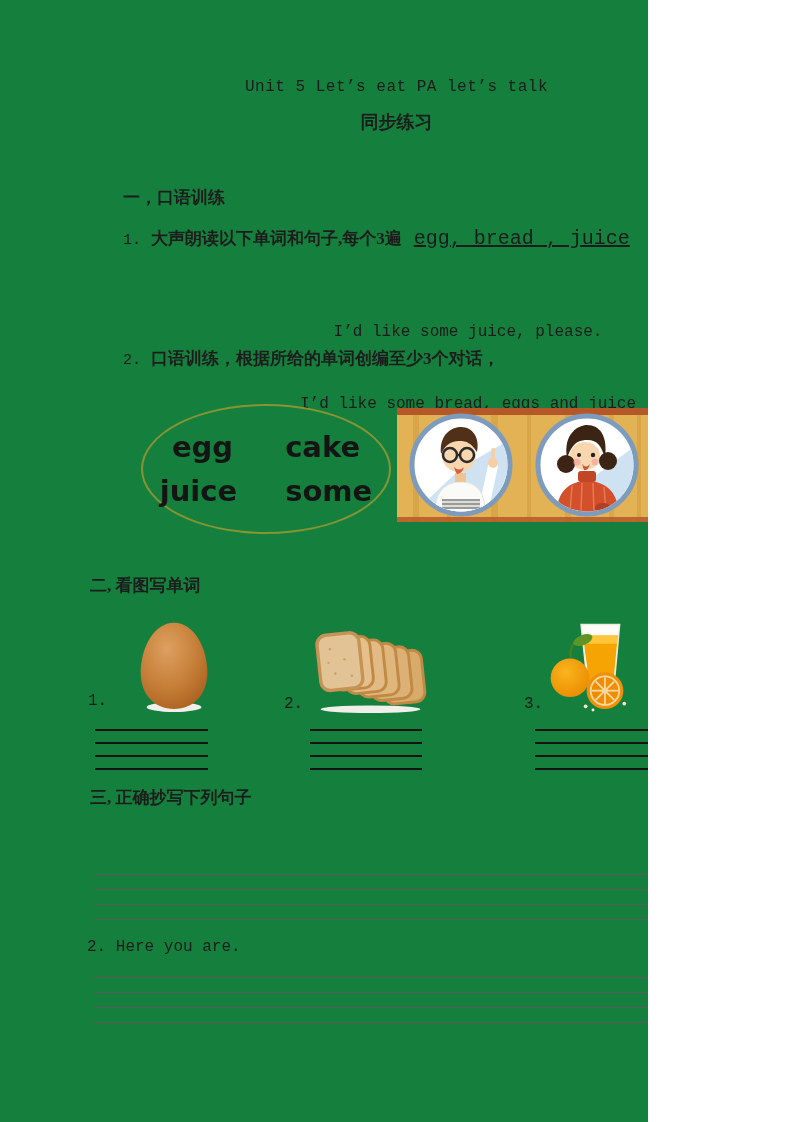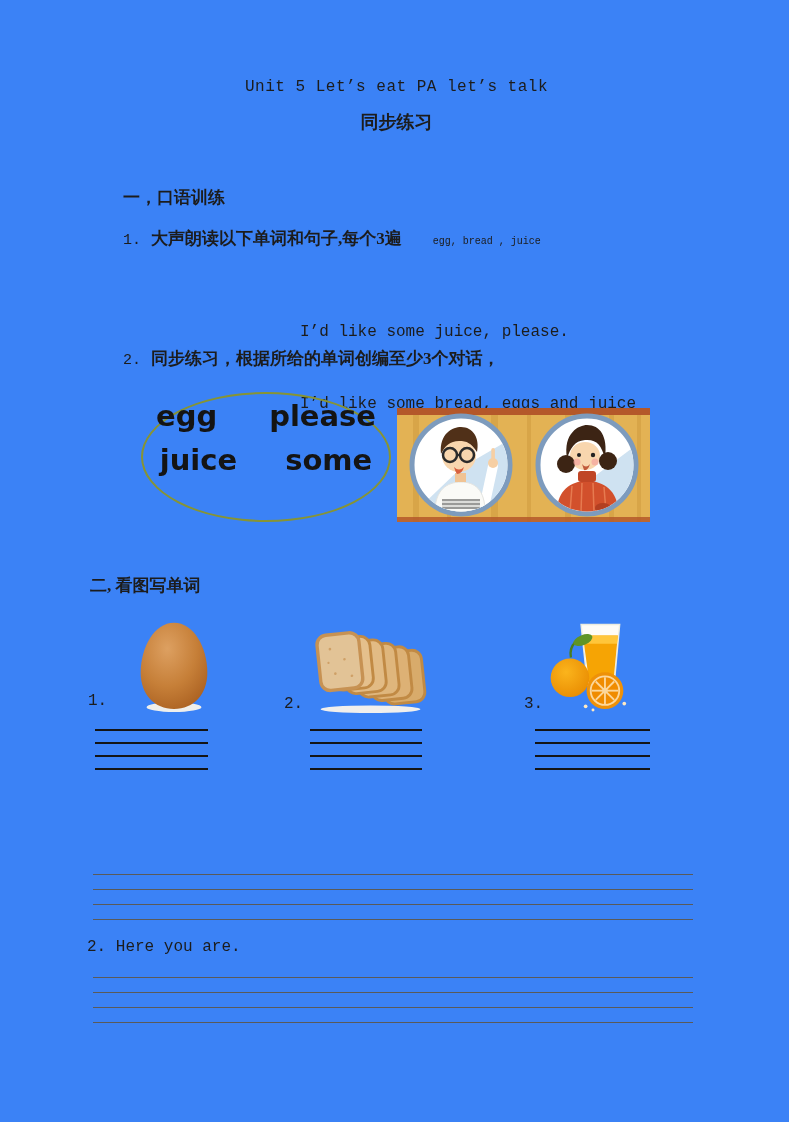--- a/index.html
+++ b/index.html
@@ -1,35 +1,35 @@
 <!DOCTYPE html>
 <html><head>
 <meta charset="utf-8">
 <style>
   * { margin:0; padding:0; box-sizing:border-box; }
   html,body { background:#fff; }
   .page {
-    position:relative; width:789px; height:1122px; background:#3b82f6;
+    position:relative; width:648px; height:1122px; background:#15803d;
     font-family:"Liberation Mono", monospace; color:#1c1c1c; overflow:hidden;
   }
-  .abs { position:absolute; white-space:nowrap; }
+  .abs { position:absolute; white-space:nowrap;text-align:center; }
   .center { left:0; width:793px; text-align:center; }
   .mono { font-family:"Liberation Mono", monospace; }
   .cn { font-family:Liberation Serif, serif; font-weight:700; }
   .title { font-size:16px; letter-spacing:0.5px; }
   .subtitle { font-size:18px; }
   .h-cn { font-size:17px; }
   .num { font-size:15px; margin-right:10px; }
   .instr { font-size:17px; }
-  .words-after { font-size:10px; margin-left:31px; }
+  .words-after { font-size:20px; margin-left:12px;text-decoration:underline; }
   .read-block { font-size:16px; line-height:24px; white-space:pre; }
   .bubble {
-    position:absolute; left:141px; top:392px; width:250px; height:130px;
+    position:absolute; left:141px; top:404px; width:250px; height:130px;
     border:2px solid #879434; border-radius:50%;
-    display:flex; flex-direction:column; align-items:center;
+    display:flex; flex-direction:column; justify-content:center; align-items:center;
   }
   .bubble-row { display:flex; justify-content:center; align-items:baseline;
     font-family:"DejaVu Sans", sans-serif; font-weight:700; font-size:29px; line-height:44px; color:#141414; }
   .gap1 { gap:52px; } .gap2 { gap:48px; }
   .writelines { position:absolute; }
   .writelines .wl { height:0; border-top:2px solid #141414; margin-top:11px; }
   .writelines .wl:first-child { margin-top:3px; }
   .copylines { position:absolute; width:600px; }
   .copylines .cl { height:0; border-top:1px solid #5a5a5a; margin-top:14px; }
   .copylines .cl:first-child { margin-top:2px; }
@@ -50,27 +50,27 @@
   <div class="abs" style="left:123px; top:227px">
     <span class="num mono">1.</span><span class="cn instr">大声朗读以下单词和句子,每个3遍</span><span class="mono words-after">egg, bread , juice</span>
   </div>
 
   <div class="abs read-block" style="left:300px; top:272px">
     <div>I’d like some juice, please.</div>
     <div>I’d like some bread, eggs and juice</div>
   </div>
 
   <div class="abs" style="left:123px; top:347px">
-    <span class="num mono">2.</span><span class="cn instr">同步练习，根据所给的单词创编至少3个对话，</span>
+    <span class="num mono">2.</span><span class="cn instr">口语训练，根据所给的单词创编至少3个对话，</span>
   </div>
 
   <div class="bubble">
     <div class="bubble-row gap1">
       <span>egg</span>
-      <span>please</span>
+      <span>cake</span>
     </div>
     <div class="bubble-row gap2">
       <span>juice</span>
       <span>some</span>
     </div>
   </div>
 
   <div class="abs" style="left:397px; top:408px">
     <svg width="253" height="114" viewBox="0 0 253 114">
       <rect width="253" height="114" fill="#e3b254"></rect>
@@ -231,20 +231,21 @@
       <div class="wl"></div>
       <div class="wl"></div>
   </div>
   <div class="writelines" style="left:535px; top:726px; width:115px">
     <div class="wl"></div>
       <div class="wl"></div>
       <div class="wl"></div>
       <div class="wl"></div>
   </div>
 
+  <div class="abs cn h-cn" style="left:90px; top:786px">三, 正确抄写下列句子</div>
 
   <div class="copylines" style="left:93px; top:872px">
     <div class="cl"></div>
       <div class="cl"></div>
       <div class="cl"></div>
       <div class="cl"></div>
   </div>
 
   <div class="abs copy-sentence" style="left:87px; top:938px">
     <span>2.</span>

